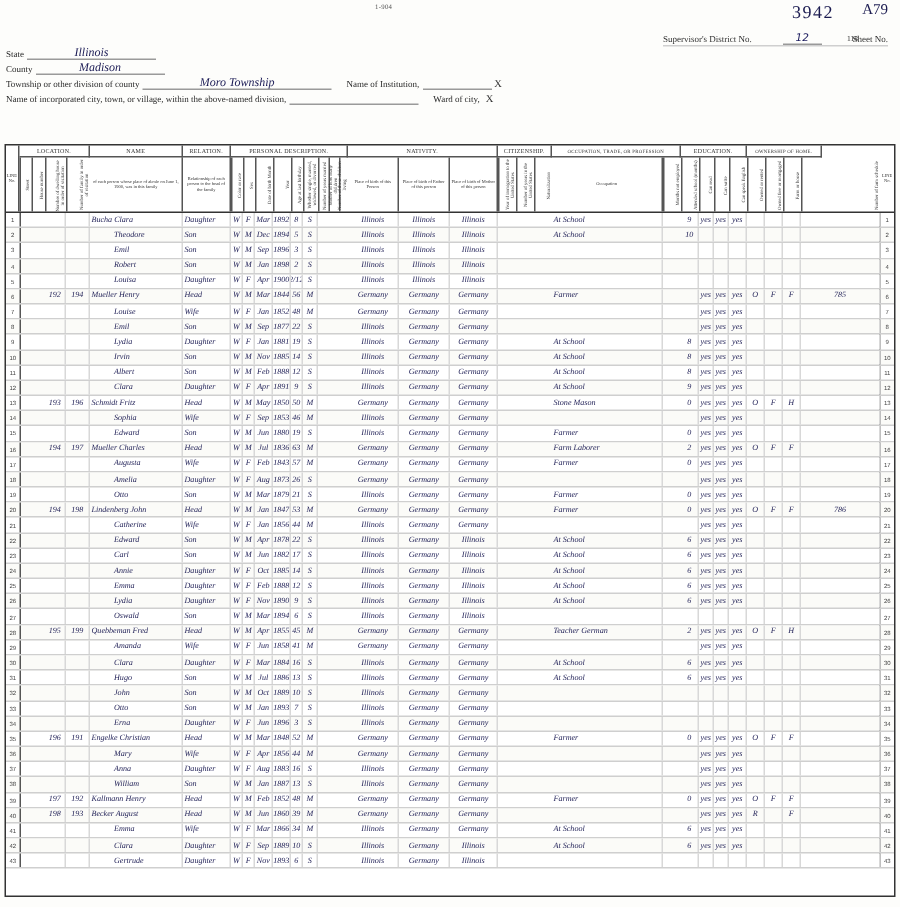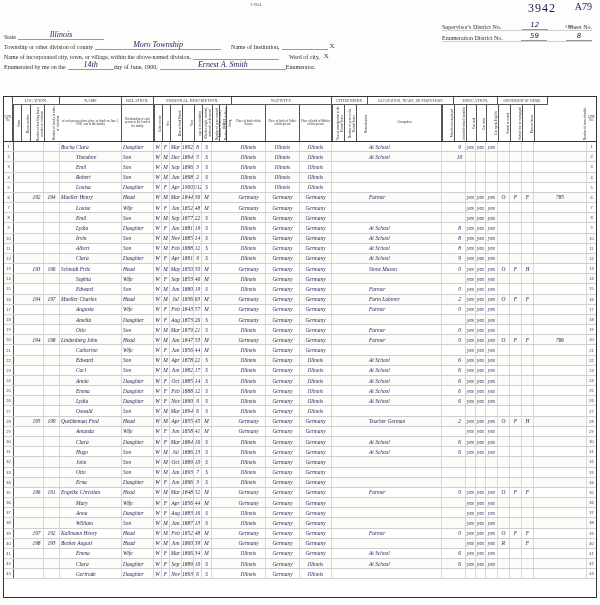--- a/index.html
+++ b/index.html
@@ -144,53 +144,45 @@
 
   <div class="stamp">3942</div>
   <div class="stamp2">A79</div>
 
   <div class="hdr-right" style="top:20px;">
     <div class="row">
       <span class="lbl">Supervisor's District No.</span>
       <span class="val">12</span>
       <span class="lbl">Sheet No.</span>
     </div>
-    <div class="row">
-      <span class="lbl">Enumeration District No.</span>
-      <span class="val">59</span>
-      <span class="val">8</span>
-    </div>
   </div>
   <div class="pagecount">118</div>
 
   <div class="idlines">
     <div class="idline">
       <span class="lbl">State</span>
       <span class="hand wide">Illinois</span>
+    </div>
+    <div class="idline">
+      <span class="lbl">County</span>
+      <span class="hand wide">Madison</span>
     </div>
     <div class="idline">
       <span class="lbl">Township or other division of county</span>
       <span class="hand xwide">Moro Township</span>
       <span class="lbl" style="margin-left:10px;">Name of Institution,</span>
       <span class="hand"></span>
       <span class="xmark">X</span>
     </div>
     <div class="idline">
       <span class="lbl">Name of incorporated city, town, or village, within the above-named division,</span>
       <span class="hand wide"></span>
       <span class="lbl" style="margin-left:10px;">Ward of city,</span>
       <span class="xmark">X</span>
     </div>
-    <div class="idline">
-      <span class="lbl">Enumerated by me on the</span>
-      <span class="hand">14th</span>
-      <span class="lbl">day of June, 1900,</span>
-      <span class="hand xwide">Ernest A. Smith</span>
-      <span class="lbl">Enumerator.</span>
-    </div>
   </div>
 
   <div class="grid">
 
     <div class="colhdr">
       <div class="cell" style="left:0;width:9px;font-size:3px;">LINE<br>No.</div>
 
       <div class="grp" style="left:9px;width:47px;">LOCATION.</div>
       <div class="sub" style="left:9px;width:8px;">Street</div>
       <div class="sub" style="left:17px;width:9px;">House number</div>

